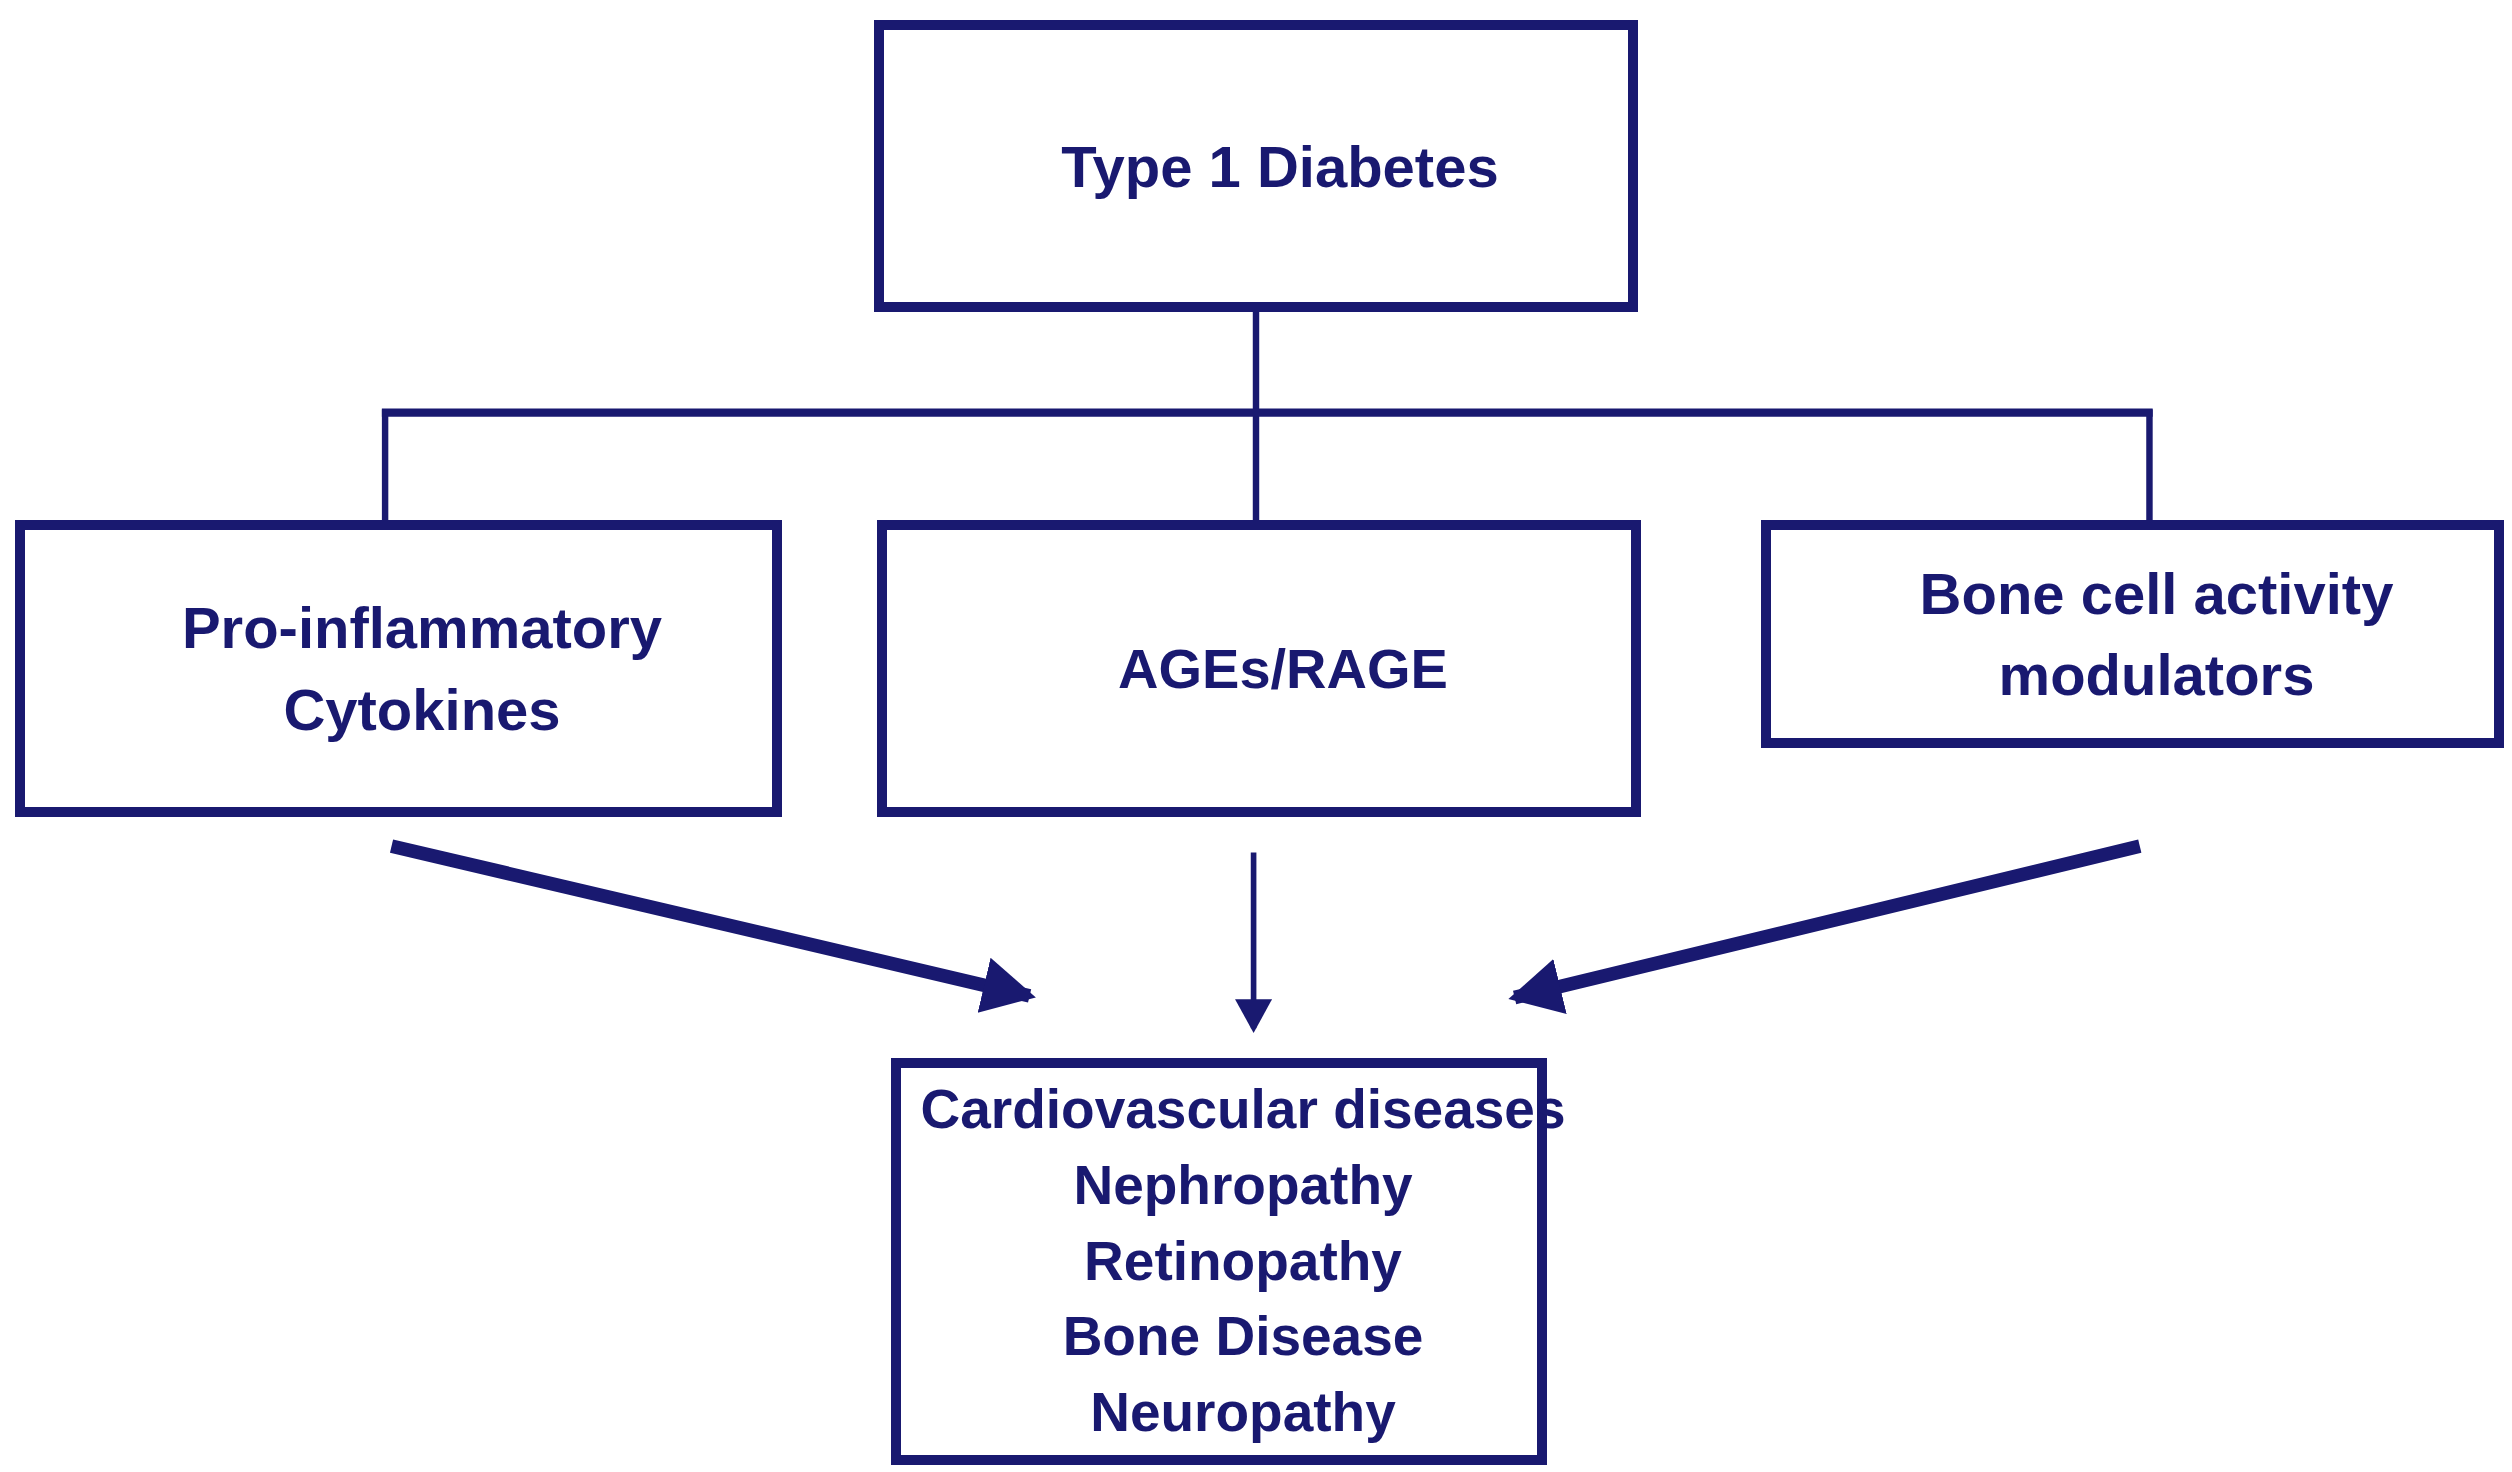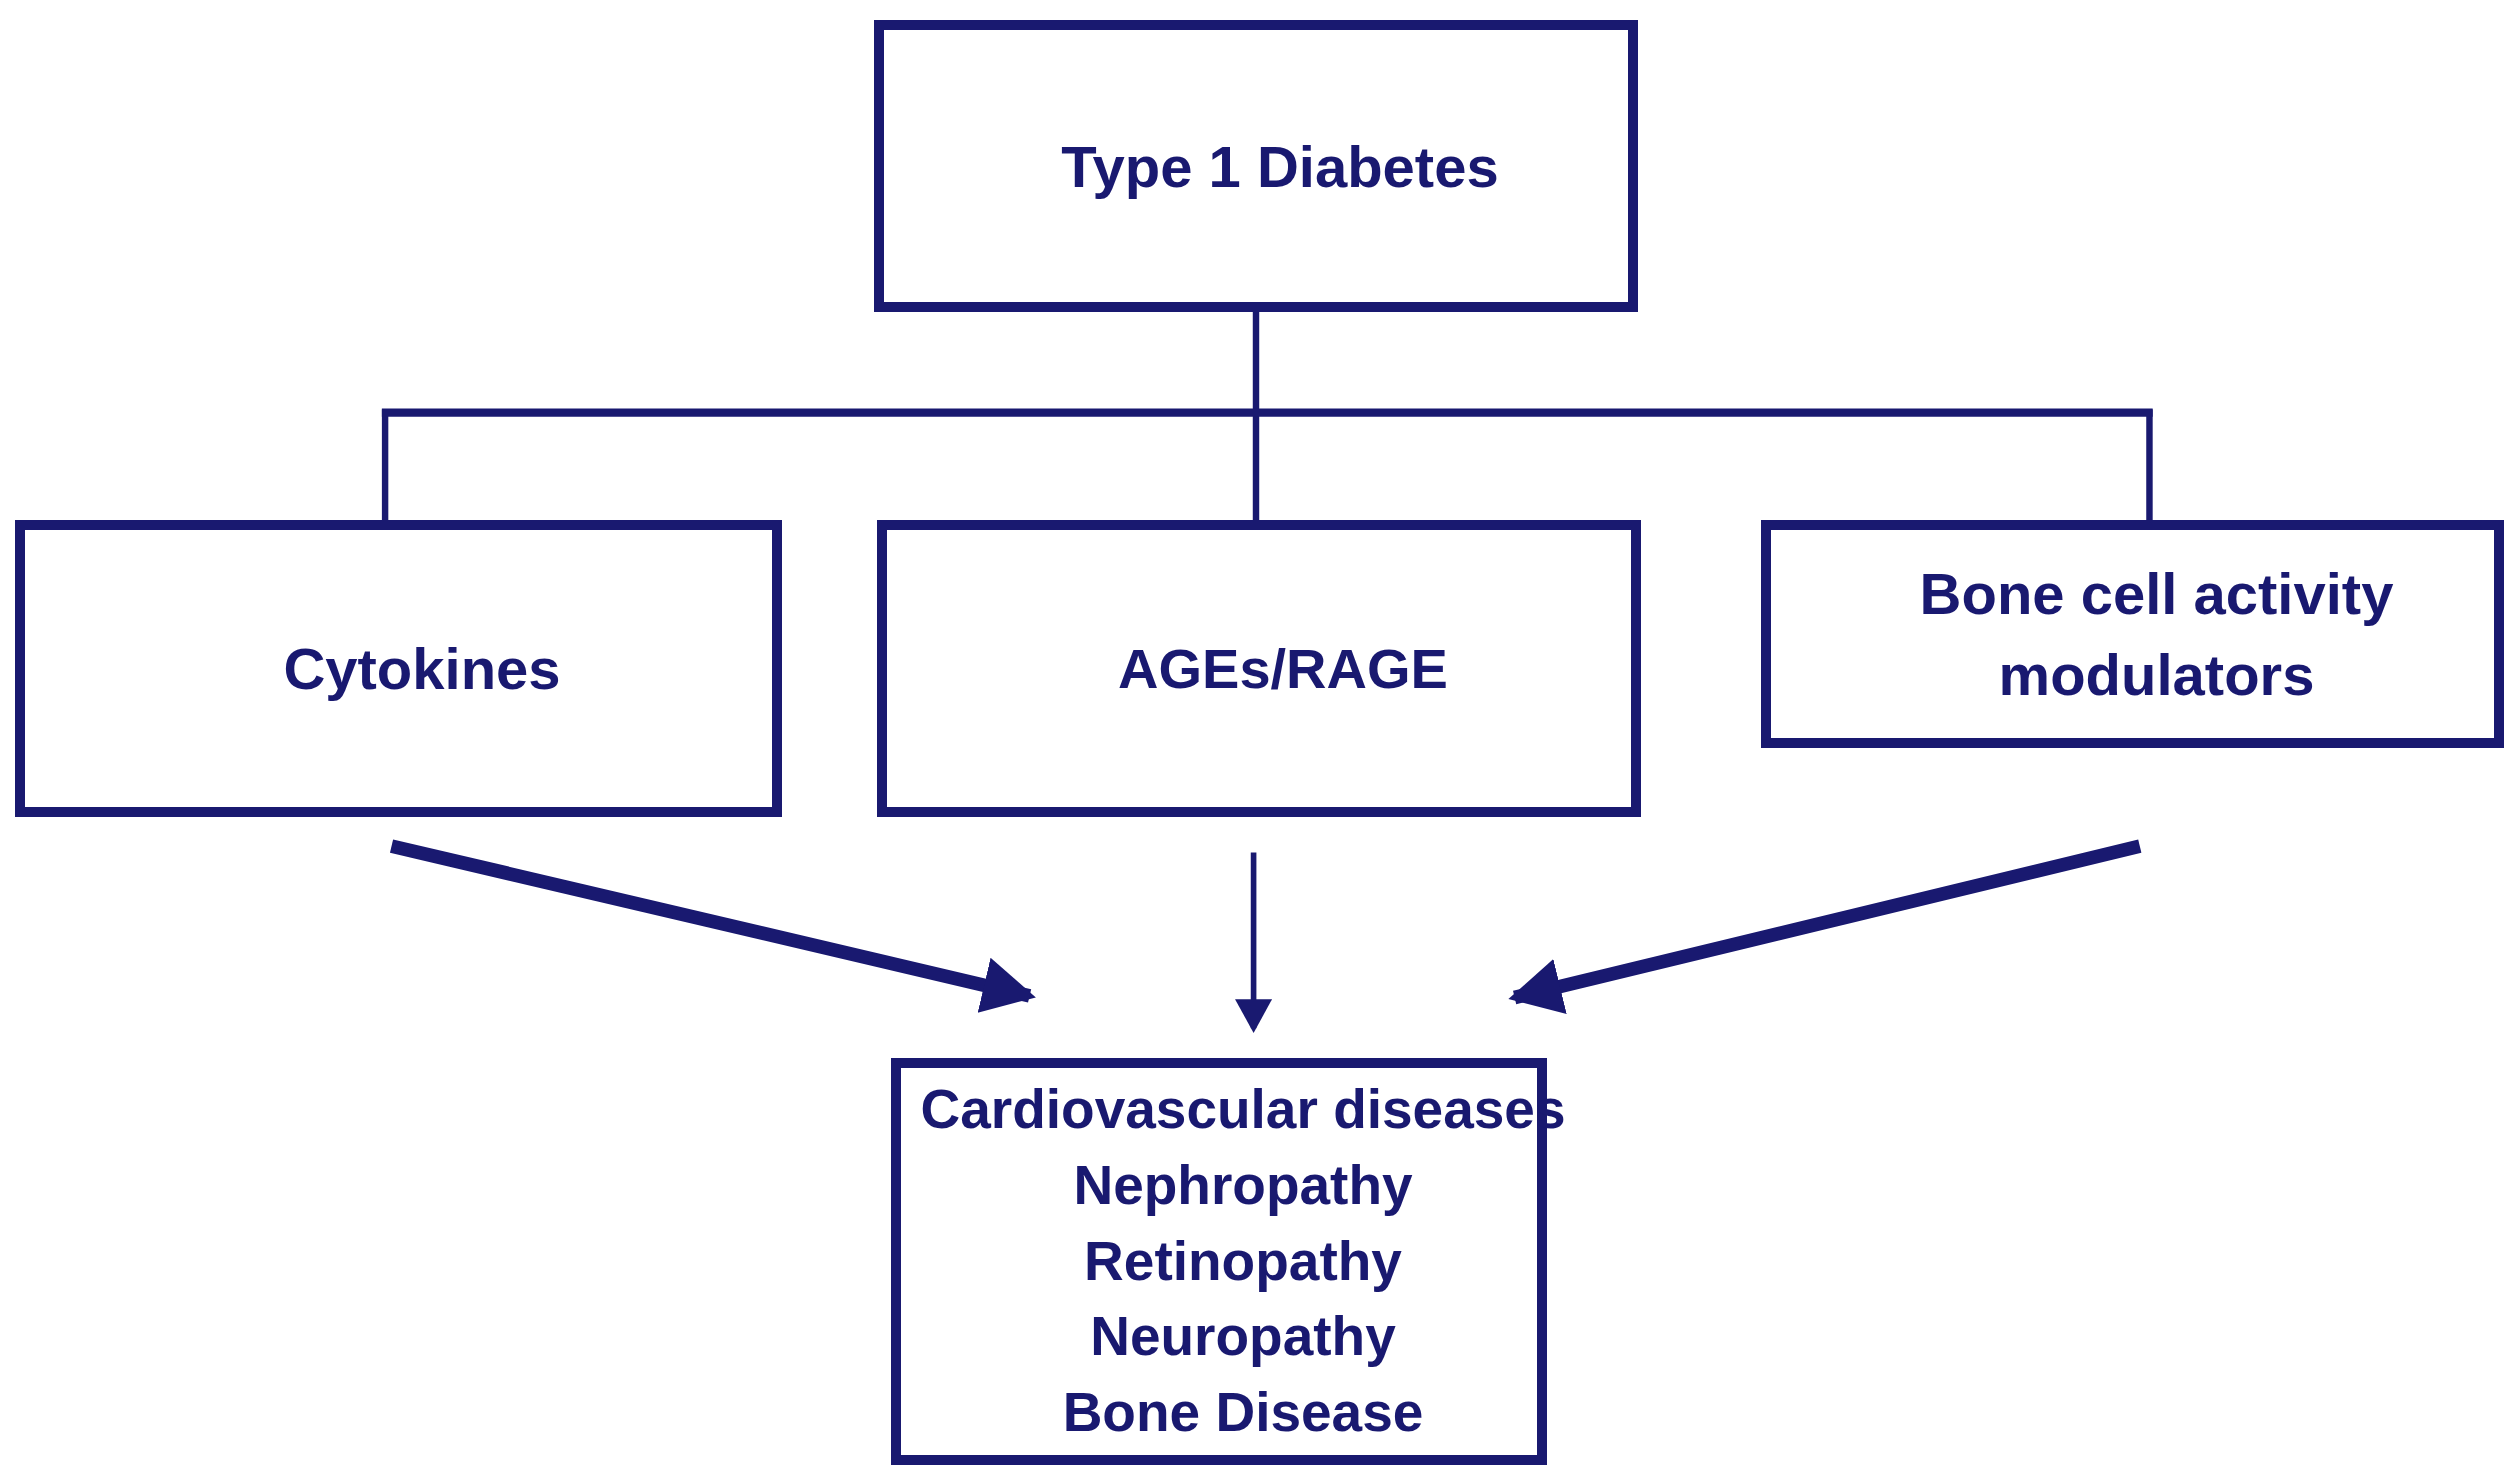--- a/index.html
+++ b/index.html
@@ -71,34 +71,35 @@
     <line x1="486" y1="1050" x2="1278" y2="1236" stroke-width="17" marker-end="url(#ah-big)"></line>
     <line x1="1556" y1="1058" x2="1556" y2="1276" stroke-width="7" marker-end="url(#ah-small)"></line>
     <line x1="2656" y1="1050" x2="1880" y2="1238" stroke-width="17" marker-end="url(#ah-big)"></line>
   </svg>
 
   <div class="node" id="node-top">
     <span class="line">Type 1 Diabetes</span>
   </div>
 
   <div class="node" id="node-left">
+    <span class="line">Pro-inflammatory</span>
     <span class="line">Cytokines</span>
   </div>
 
   <div class="node" id="node-mid">
     <span class="line">AGEs/RAGE</span>
   </div>
 
   <div class="node" id="node-right">
     <span class="line">Bone cell activity</span>
     <span class="line">modulators</span>
   </div>
 
   <div class="node" id="node-bottom">
     <span class="line">Cardiovascular diseases</span>
     <span class="line">Nephropathy</span>
     <span class="line">Retinopathy</span>
+    <span class="line">Bone Disease</span>
     <span class="line">Neuropathy</span>
-    <span class="line">Bone Disease</span>
   </div>
 
 </div>
 
 
 </body></html>

